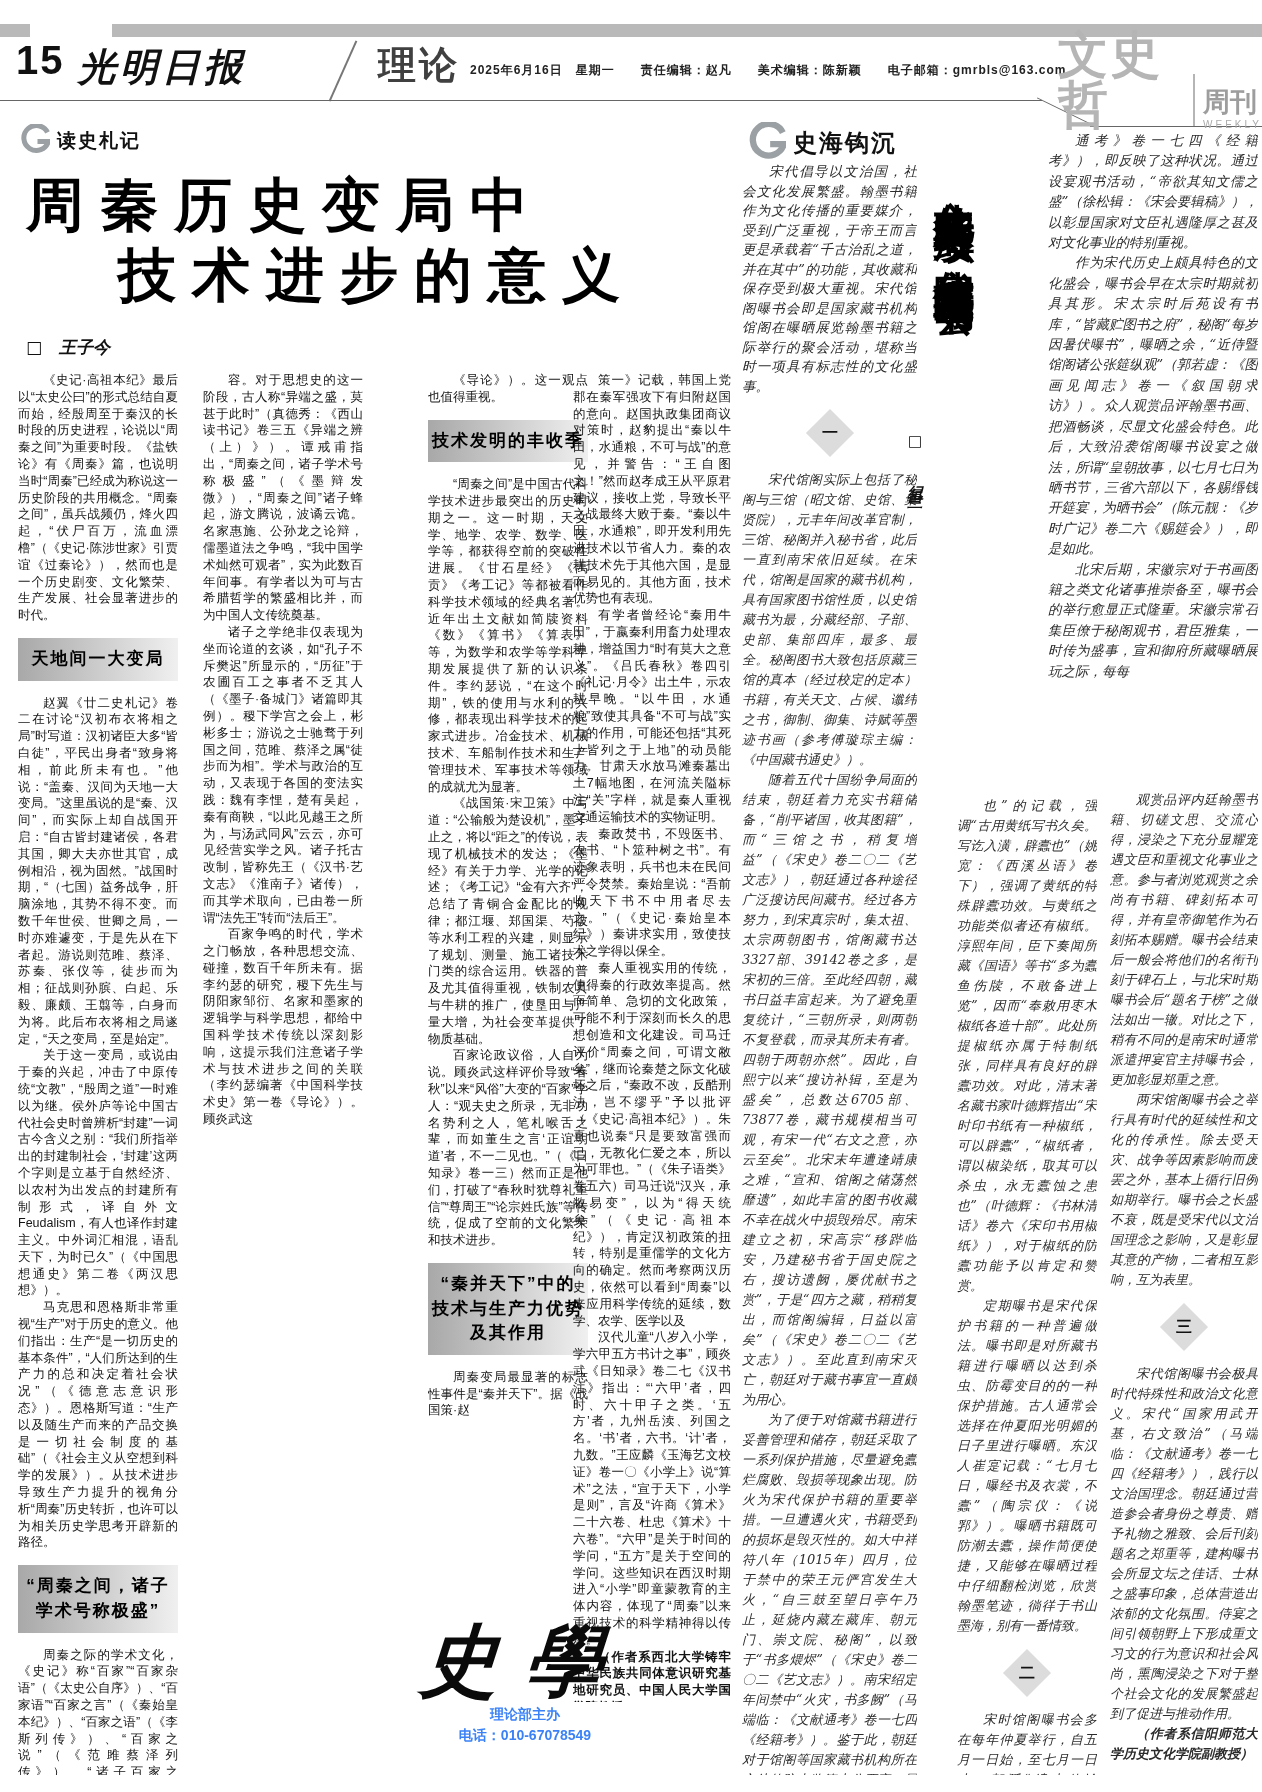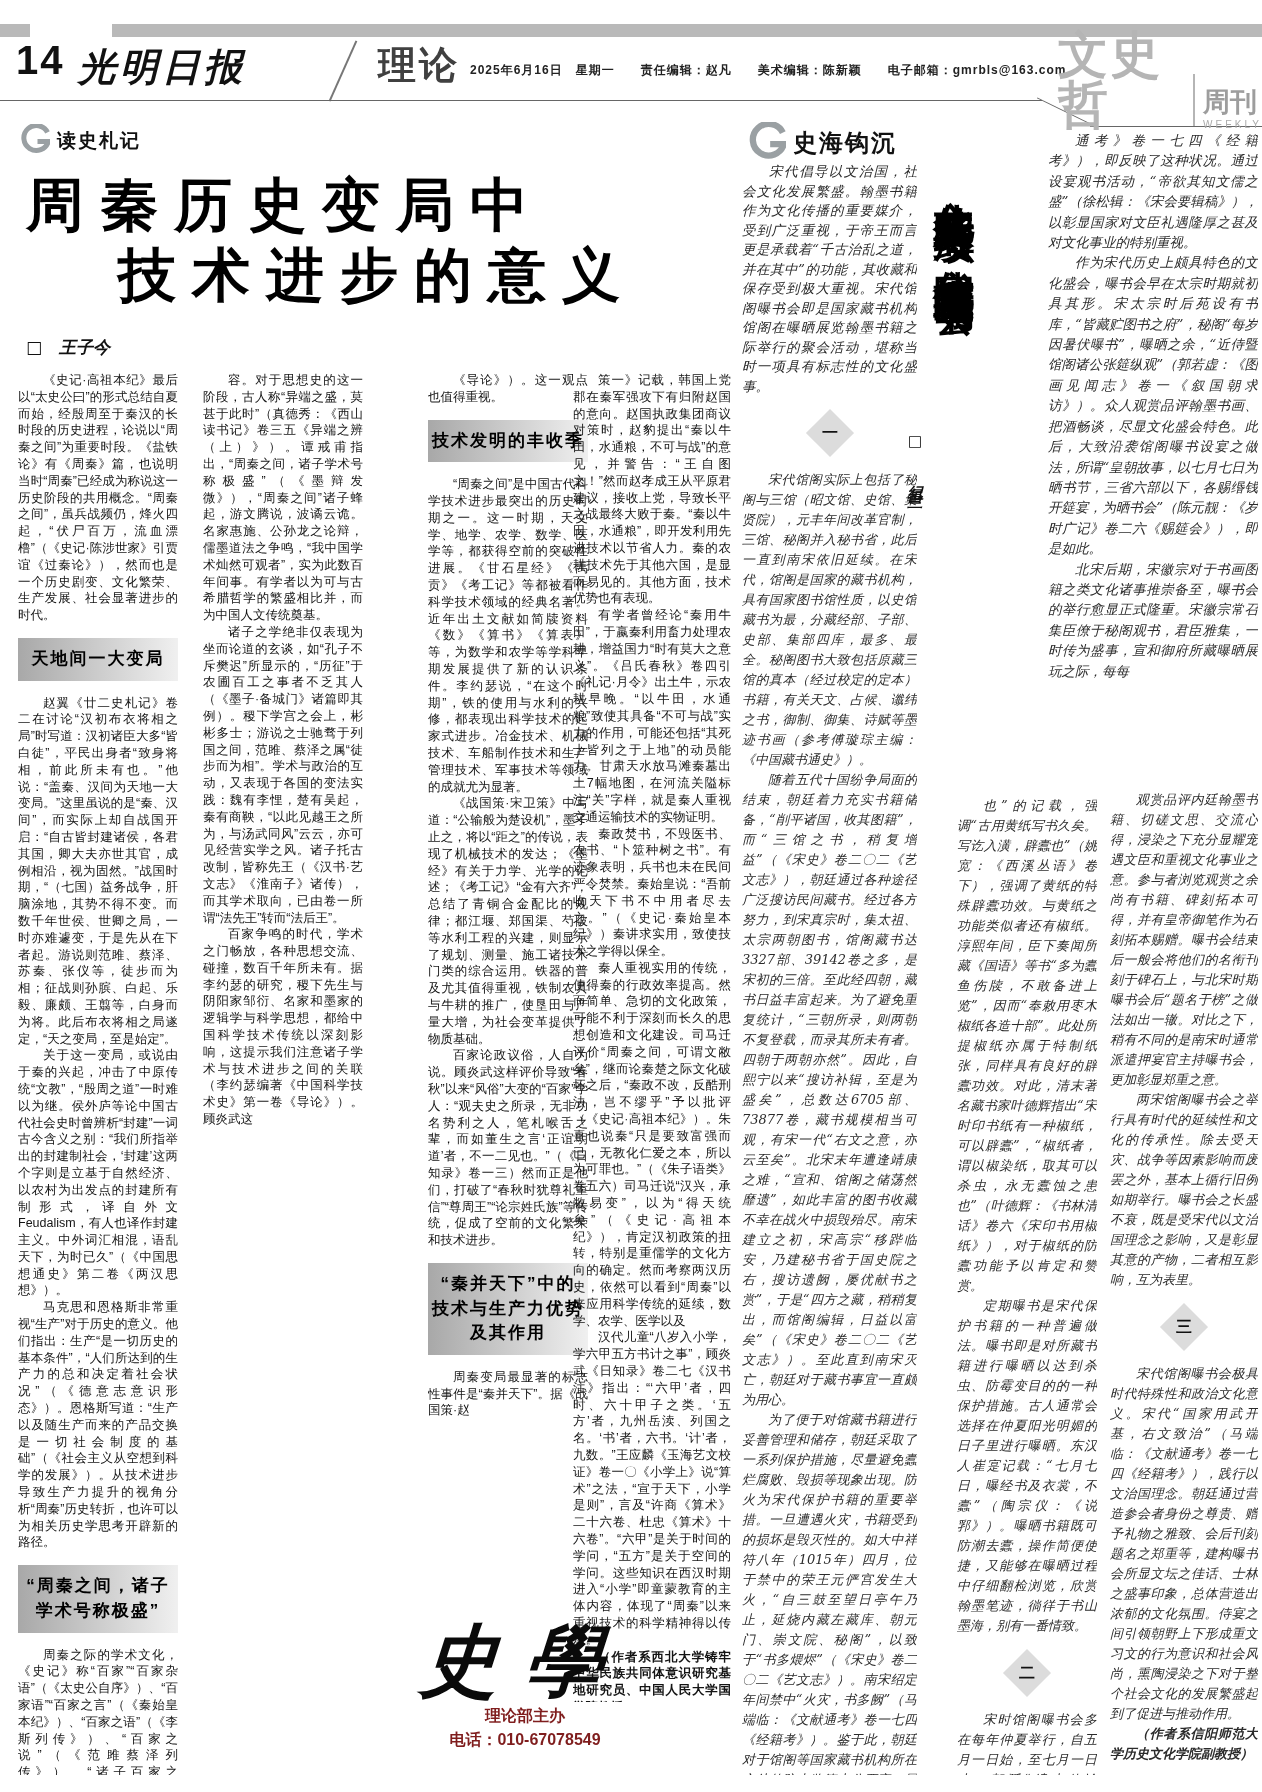--- a/index.html
+++ b/index.html
@@ -46,30 +46,30 @@
   .diamond span{transform:rotate(-45deg);font-family:"DejaVu Serif",serif;font-style:normal;
                 font-size:16px;color:#111;font-weight:bold;}
   .v-headline{position:absolute;writing-mode:vertical-rl;font-family:"DejaVu Serif",serif;
               font-weight:bold;font-size:41px;line-height:1.18;letter-spacing:3px;color:#000;height:690px;}
   .v-byline{position:absolute;writing-mode:vertical-rl;font-family:"DejaVu Serif",serif;
             font-style:italic;font-weight:bold;font-size:15px;letter-spacing:4px;}
   
   .callig{position:absolute;text-align:center;}
   .callig-chars{font-family:"DejaVu Serif",serif;font-weight:bold;font-style:italic;
                 font-size:78px;letter-spacing:26px;color:#0a0a0a;transform:skewX(-4deg);line-height:1.1;}
-  .callig-cap1,.callig-cap2{font-size:16px;font-weight:bold;color:#7f1d1d;line-height:1.5;}
+  .callig-cap1,.callig-cap2{font-size:14px;font-weight:bold;color:#3b82f6;line-height:1.5;}
 </style>
 </head>
 <body>
 
 <div id="page">
 
   <div class="topbar-stub"></div>
   <div class="topbar"></div>
-  <div class="pageno">14</div>
+  <div class="pageno">15</div>
   <div class="masthead">光明日报</div>
   <div class="slash"></div>
   <div class="section-name">理论</div>
   <div class="dateline">2025年6月16日　星期一　　责任编辑：赵凡　　美术编辑：陈新颖　　电子邮箱：gmrbls@163.com</div>
   <div class="hrule"></div>
   <div class="hrule-diag"></div>
   <div class="hrule2"></div>
   <div class="weekly-block">
     <div class="weekly-title">文史哲</div>
     <div class="weekly-div"></div>

